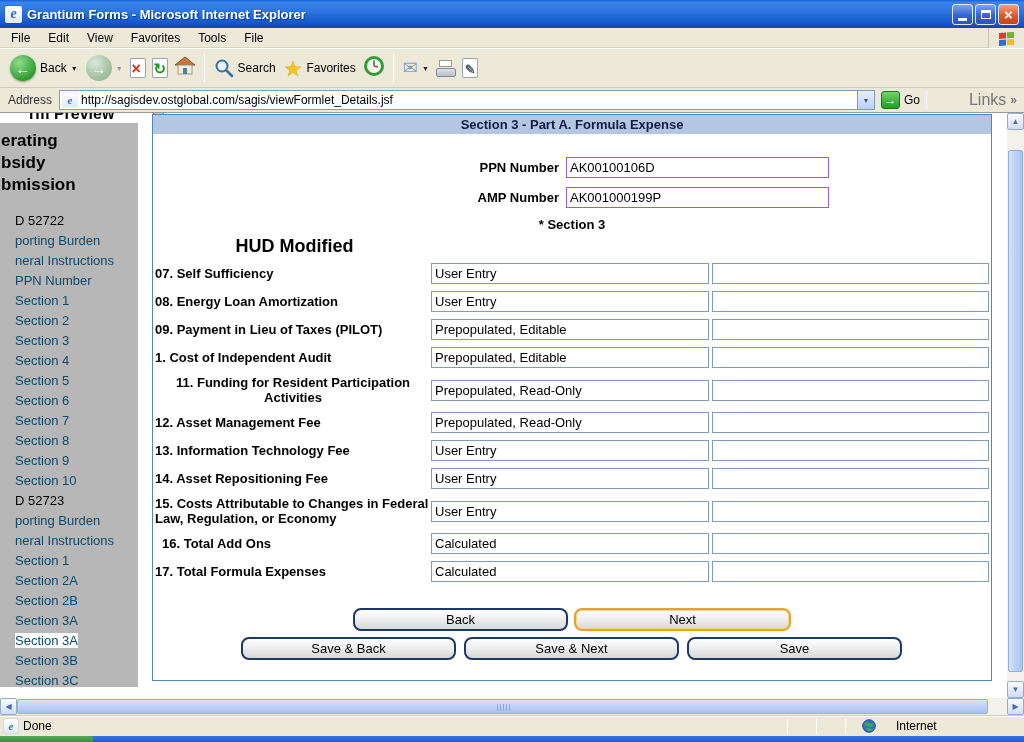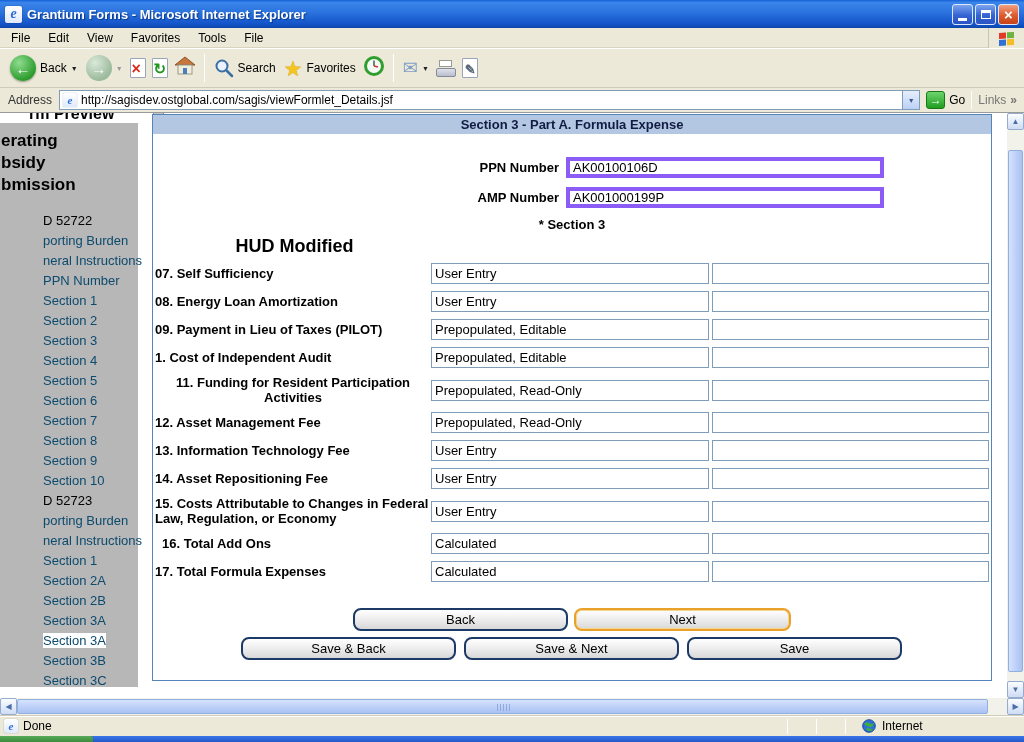--- a/index.html
+++ b/index.html
@@ -71,46 +71,46 @@
   .addr-url { flex:1; font-size:12px; color:#000; }
   .addr-drop { width:17px; height:18px; border-left:1px solid #7f9db9;
     background:linear-gradient(#e6eefc,#bcd1f6); display:flex; align-items:center; justify-content:center;
     font-size:7px; color:#3c5a88; }
   .go-btn { display:flex; align-items:center; gap:4px; margin:0 6px; cursor:pointer; }
   .go-icon { width:19px; height:18px; border-radius:3px; background:linear-gradient(#6ed46e,#1f9e1f);
     border:1px solid #187818; color:#fff; font-weight:bold; font-size:12px;
     display:flex; align-items:center; justify-content:center; }
   .go-text { font-size:12px; color:#000; }
   .links-sep { width:1px; height:18px; background:#c8c4ae; border-right:1px solid #fff; margin-right:6px; }
-  .links-label { font-size:12px; color:#777; margin-right:4px; }
+  .links-label { font-size:16px; color:#777; margin-right:4px;margin-left:36px; }
   .links-chev { font-size:12px; color:#777; font-weight:bold; margin-right:2px; }
 
   
   .content { position:absolute; top:113px; left:0; width:1007px; height:585px; background:#fff; overflow:hidden; }
   .preview-heading { position:absolute; top:-8px; left:0; font-size:16px; font-weight:bold; color:#000; white-space:nowrap;margin-left:29px; }
   .frame-notch { position:absolute; top:0; left:153px; width:11px; height:5px; background:#c6c6c6;
     border-left:1px solid #888; border-right:1px solid #888; }
 
   .sidebar { position:absolute; top:10px; left:0; width:138px; height:564px; background:#b7b7b7; padding-top:7px; }
   .sb-heading { font-size:17px; font-weight:bold; line-height:22px; color:#000; padding-left:1px; }
   .sb-items { margin-top:15px; }
-  .side-item { height:20px; line-height:20px; font-size:13px; white-space:nowrap; padding-left:7px;margin-left:36px; }
+  .side-item { height:20px; line-height:20px; font-size:13px; white-space:nowrap; padding-left:15px; }
   .side-item .side-label { color:#000; }
   .side-item.link .side-label { color:#0c4a6e; cursor:pointer; }
   .side-item.selected .side-label { background:#fff; }
 
   .main-frame { position:absolute; top:1px; left:152px; width:840px; height:567px;
     background:#fff; border:1px solid #5585b8; }
   .frame-header { height:19px; line-height:19px; background:#b3c6e2; text-align:center;
     font-size:13px; font-weight:bold; color:#101c42; }
   .frame-body { padding-top:23px; }
 
   .ppn-row { display:flex; align-items:center; margin-bottom:9px; }
   .ppn-label { width:413px; padding-right:7px; text-align:right; font-size:13px; font-weight:bold; color:#000; }
-  .ppn-input { width:318px; height:21px; border:4px solid #8b5cf6; font-size:13px; padding:0 3px;
+  .ppn-input { width:263px; height:21px; border:1px solid #8b5cf6; font-size:13px; padding:0 3px;
     font-family:"Liberation Sans", sans-serif; color:#000; }
 
   .section-head { margin-left:280px; width:278px; text-align:center; font-size:13px; font-weight:bold; margin-top:7px; }
   .col-heads { display:flex; margin-top:4px; margin-bottom:6px; }
   .col-head1 { margin-left:280px; width:278px; text-align:center; font-size:13px; font-weight:bold; }
   .col-head2 { margin-left:3px; width:277px; text-align:center; font-size:18px; font-weight:bold; }
 
   .form-row { display:flex; align-items:center; margin-bottom:7px; }
   .row-label { width:278px; font-size:13px; font-weight:bold; line-height:15px; color:#000; padding-left:2px; }
   .row-field { width:278px; height:21px; border:1px solid #7f9db9; font-size:13px; padding:0 3px;
@@ -149,21 +149,21 @@
 
   
   .statusbar { position:absolute; top:715px; left:0; width:100%; height:21px; background:#ece9d8;
     border-top:1px solid #cfcbb8; box-shadow:inset 0 1px 0 #fff;
     display:flex; align-items:center; font-size:12px; color:#000; padding:0 4px; }
   .status-done { display:flex; align-items:center; gap:5px; flex:1; }
   .status-ie { width:14px; height:14px; background:linear-gradient(#fff,#dfeafb); border-radius:2px;
     display:flex; align-items:center; justify-content:center;
     font:italic bold 11px "Liberation Serif", serif; color:#2a6ad8; box-shadow:0 0 1px #567; }
   .status-div { width:1px; height:15px; background:#c8c4b0; border-right:1px solid #fff; margin-left:28px; }
-  .status-internet { display:flex; align-items:center; gap:6px; width:158px; margin-left:16px; }
+  .status-internet { display:flex; align-items:center; gap:20px; width:158px; margin-left:16px; }
 
   
   .taskbar { position:absolute; top:736px; left:0; width:100%; height:6px;
     background:linear-gradient(#3a75e8,#2458c8); }
   .task-start { position:absolute; top:0; left:0; width:93px; height:6px;
     background:linear-gradient(#57aa57,#3d8b3d); border-radius:0 3px 0 0; }
 </style>
 </head>
 <body>
 

